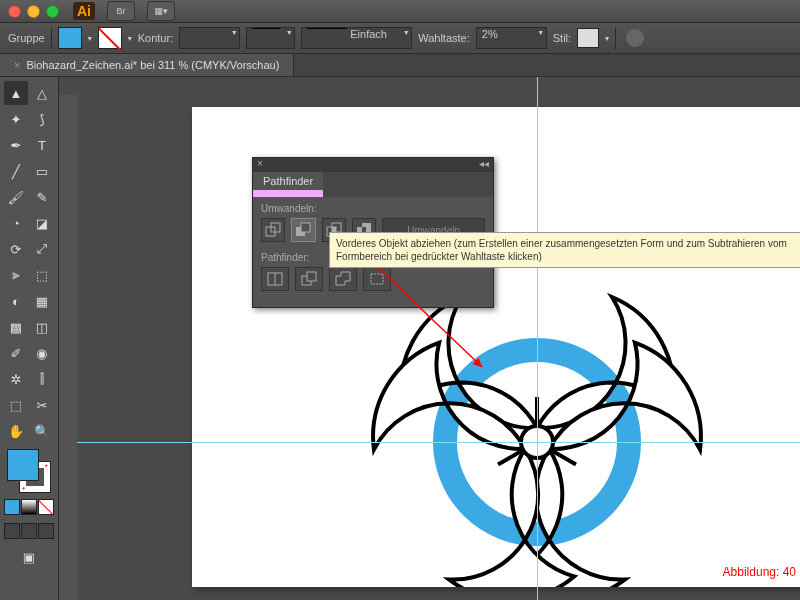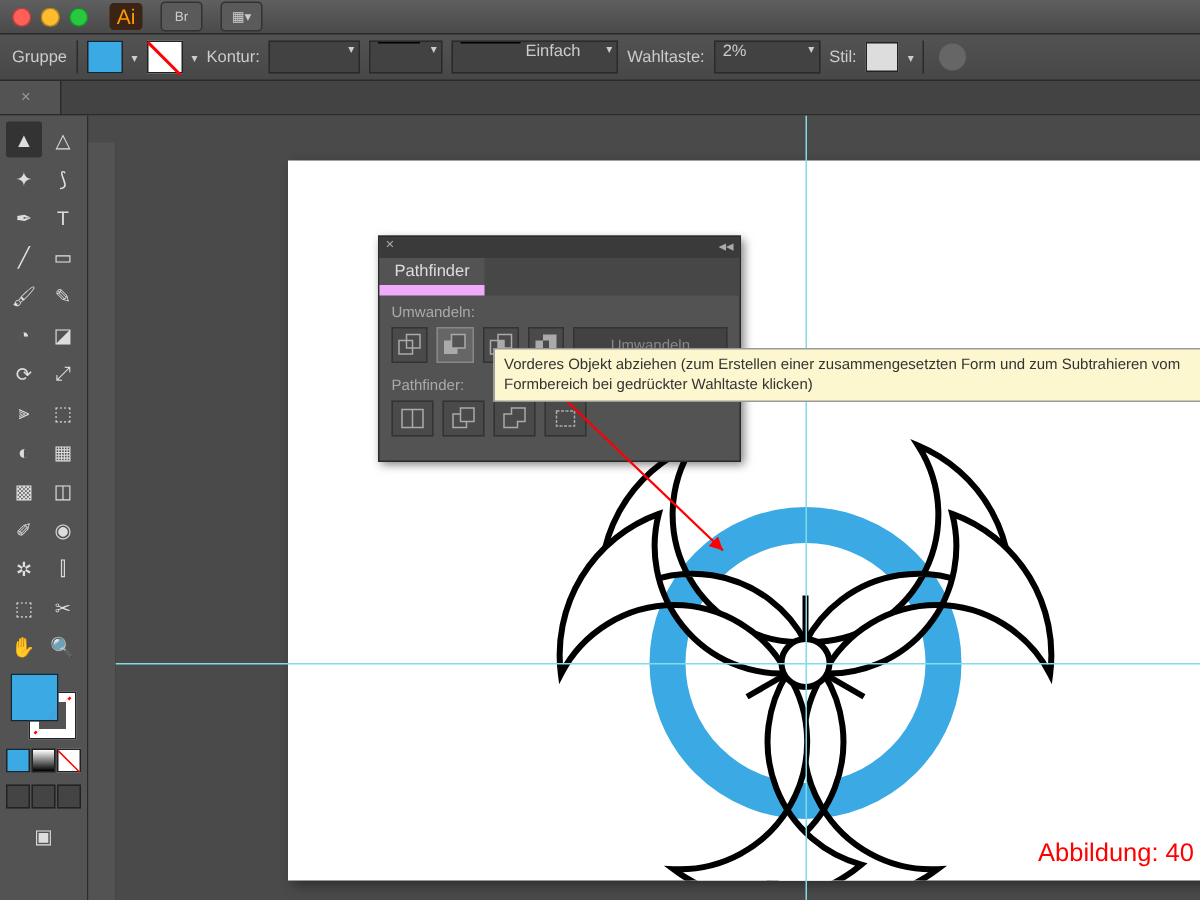--- a/index.html
+++ b/index.html
@@ -1,19 +1,19 @@
 <!DOCTYPE html>
 <html><head>
 <meta charset="utf-8">
 <style>
 body{margin:0;font-family:Helvetica,Arial,sans-serif;font-size:11px;background:#4a4a4a;overflow:hidden;width:800px;height:600px;color:#ddd}
 .titlebar{height:22px;background:linear-gradient(#5f5f5f,#4a4a4a);display:flex;align-items:center;padding:0 8px;gap:6px}
 .tb-dot{width:11px;height:11px;border-radius:50%;border:.5px solid rgba(0,0,0,.3)}
 .red{background:#ff5f57}.yellow{background:#febc2e}.green{background:#28c840}
-.ai-logo{width:22px;height:18px;background:#3b2416;color:#ff9a00;display:flex;align-items:center;justify-content:center;font-weight:normal;font-size:14px;border-radius:3px;margin-left:8px}
+.ai-logo{width:22px;height:18px;background:#3b2416;color:#ff9a00;display:flex;align-items:center;justify-content:center;font-weight:bold;font-size:14px;border-radius:3px;margin-left:8px}
 .tb-btn{width:26px;height:18px;background:#5a5a5a;border:1px solid #333;border-radius:3px;margin-left:6px;display:flex;align-items:center;justify-content:center;font-size:9px;color:#ccc}
 .ctrlbar{height:30px;background:linear-gradient(#535353,#474747);display:flex;align-items:center;padding:0 8px;gap:6px;border-top:1px solid #2a2a2a;border-bottom:1px solid #2a2a2a;font-size:11px;color:#ccc}
 .swatch{width:22px;height:20px;border:1px solid #222}
 .dropdown{height:20px;background:#424242;border:1px solid #2a2a2a;padding:0 14px 0 5px;display:flex;color:#ccc;position:relative}
 .dropdown::after{content:'▾';position:absolute;right:3px;font-size:8px}
 .divider{width:1px;height:22px;background:#2a2a2a}
 .tabbar{height:22px;background:#434343;display:flex;align-items:center;border-bottom:1px solid #2a2a2a}
 .tab{height:22px;background:#535353;padding:0 14px;display:flex;align-items:center;font-size:11px;color:#ddd;border-right:1px solid #2a2a2a}
 .tab .x{margin-left:8px;color:#999}
 .main{display:flex;height:526px}
@@ -38,21 +38,21 @@
 .panel-hdr{height:14px;background:#3a3a3a;display:flex;justify-content:space-between;padding:0 4px;font-size:10px;color:#aaa}
 .panel-tab{background:#535353;padding:3px 10px;font-size:11px;border-bottom:7px solid #f0abfc;display:inline-block}
 .panel-body{padding:6px 8px;font-size:10px;color:#aaa}
 .pf-row{display:flex;gap:6px;margin:4px 0 10px}
 .pf-btn{width:26px;height:22px;background:#4a4a4a;border:1px solid #333;display:flex;align-items:center;justify-content:center;position:relative}
 .pf-btn svg{width:18px;height:16px}
 .pf-btn.sel{background:#666;border-color:#888}
 .umw{padding:0 24px;height:22px;background:#424242;border:1px solid #333;color:#888;display:flex;align-items:center;font-size:10px}
 .tooltip{position:absolute;left:252px;top:155px;background:#fdf7d0;border:1px solid #999;padding:4px 6px;font-size:10px;color:#333;width:460px;line-height:1.3;z-index:10}
 .arrow{position:absolute;left:285px;top:175px;z-index:5}
-.caption{position:absolute;right:15px;bottom:8px;color:red;font-size:17px}
+.caption{position:absolute;right:15px;bottom:8px;color:red;font-size:12px}
 .rtick{position:absolute;top:2px;font-size:9px;color:#ccc}
 .vline{width:28px;height:1px;background:#000}
 </style>
 </head>
 <body>
 
 <div class="titlebar">
  <div class="tb-dot red"></div>
  <div class="tb-dot yellow"></div>
  <div class="tb-dot green"></div>
@@ -81,20 +81,21 @@
  <span>Stil:</span>
  <div class="swatch" style="background:#ddd;width:20px;height:18px"></div>
     <span style="font-size:8px">▾</span>
  <div class="divider"></div>
  <div style="width:18px;height:18px;border-radius:50%;background:#666;margin-left:4px"></div>
 </div>
 
 <div class="tabbar">
  <div class="tab">
       <span class="x" style="margin:0 6px 0 0">×</span>
+      <span>Biohazard_Zeichen.ai* bei 311 % (CMYK/Vorschau)</span>
     </div>
 </div>
 
 <div class="main">
  <div class="toolbar">
   <div class="toolrow">
         <div class="tool" style="background:#333">▲</div>
         <div class="tool">△</div>
       </div>
   <div class="toolrow">

